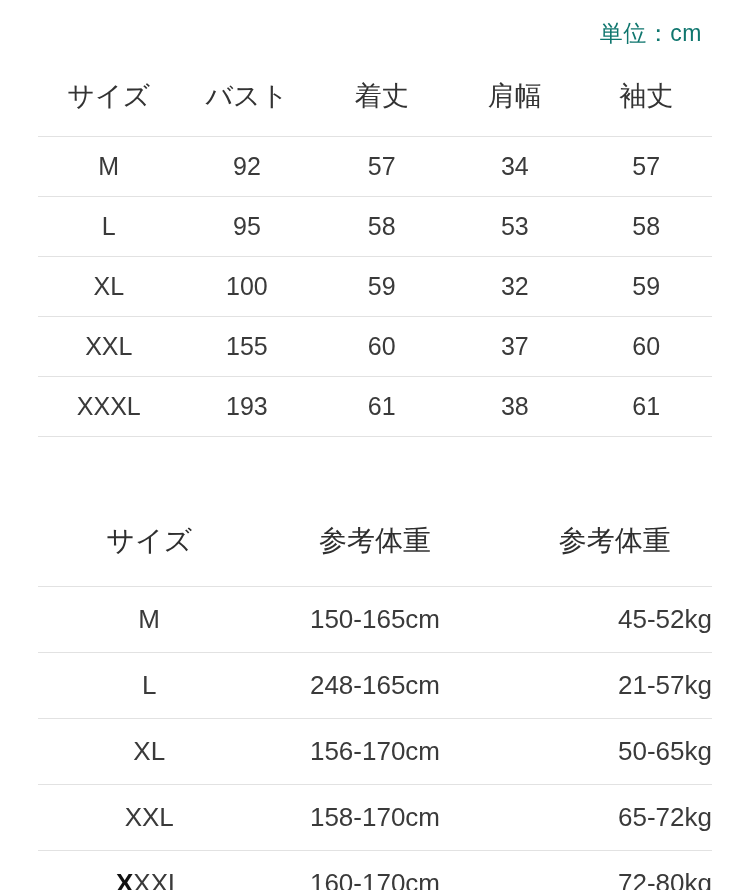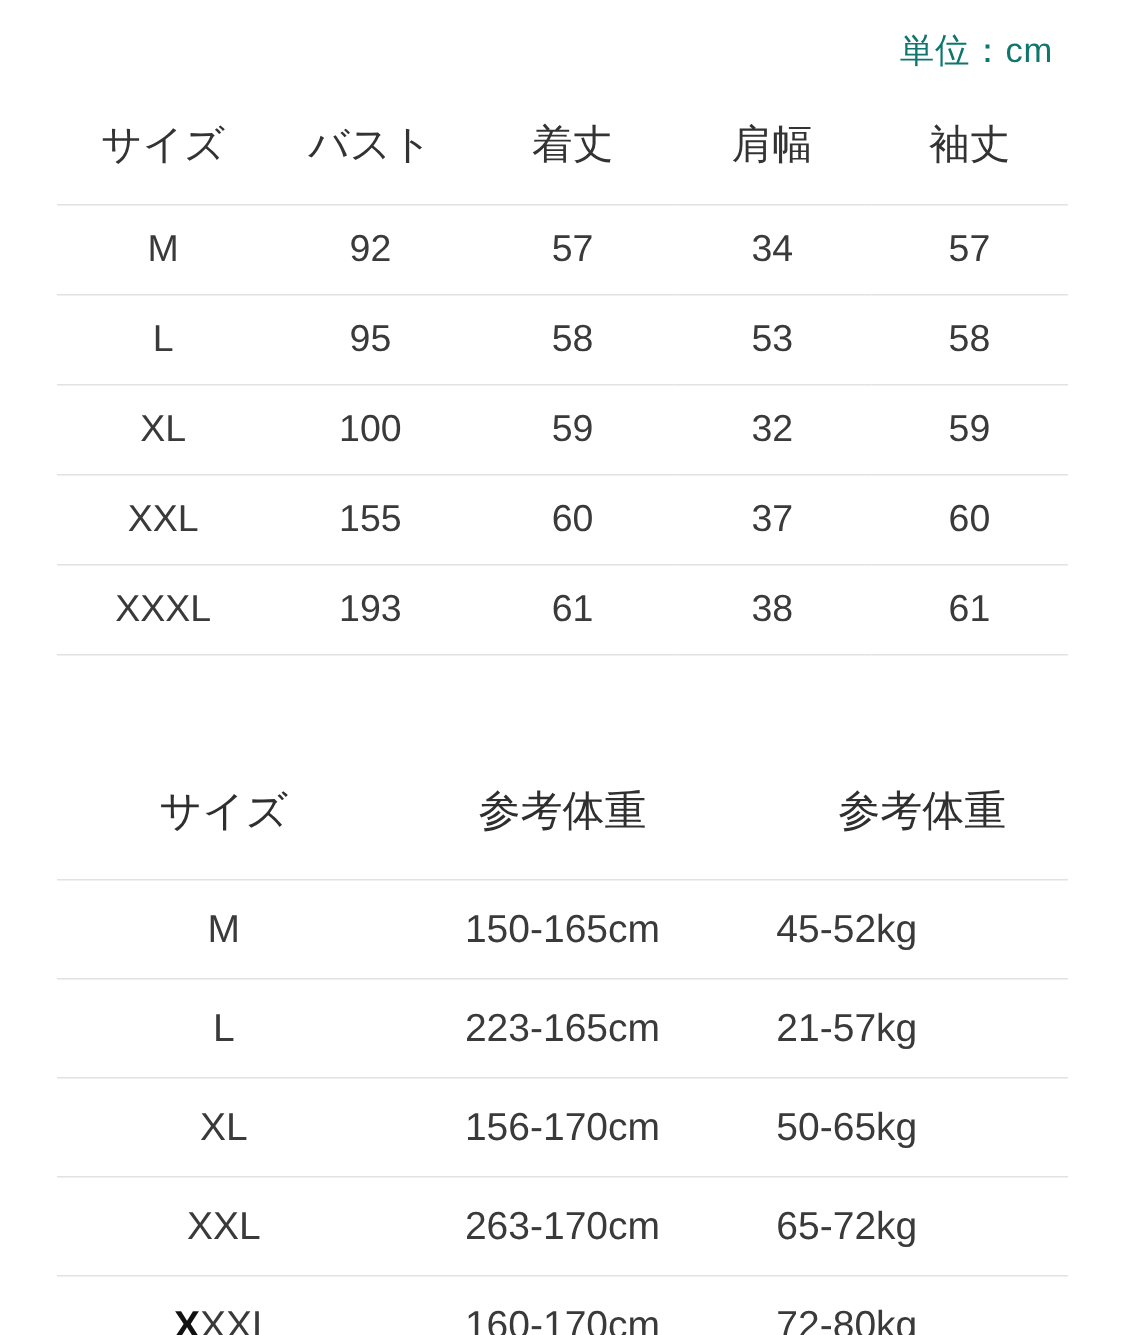--- a/index.html
+++ b/index.html
@@ -92,21 +92,21 @@
     font-size: 26px;
     padding: 17px 0 17px 0;
     color: #3a3a3a;
   }
   .t2 col.d1 { width: 33%; }
   .t2 col.d2 { width: 34%; }
   .t2 col.d3 { width: 33%; }
 
   .t2 .col-size { }
   .t2 .col-height { }
-  .t2 .col-weight { text-align: left; padding-left: 28px; }
+  .t2 .col-weight { text-align: right; padding-left: 28px; }
   .t2 thead .col-weight { text-align: center; padding-left: 28px; }
 
   .last-size-cell .bold-x {
     font-weight: bold;
     color: #111111;
   }
 </style>
 </head>
 <body>
 
@@ -187,31 +187,31 @@
         </tr>
       </thead>
       <tbody>
         <tr>
           <td class="col-size">M</td>
           <td class="col-height">150-165cm</td>
           <td class="col-weight">45-52kg</td>
         </tr>
         <tr>
           <td class="col-size">L</td>
-          <td class="col-height">223-165cm</td>
+          <td class="col-height">248-165cm</td>
           <td class="col-weight">21-57kg</td>
         </tr>
         <tr>
           <td class="col-size">XL</td>
           <td class="col-height">156-170cm</td>
           <td class="col-weight">50-65kg</td>
         </tr>
         <tr>
           <td class="col-size">XXL</td>
-          <td class="col-height">263-170cm</td>
+          <td class="col-height">158-170cm</td>
           <td class="col-weight">65-72kg</td>
         </tr>
         <tr>
           <td class="col-size last-size-cell"><span class="bold-x">X</span>XXL</td>
           <td class="col-height">160-170cm</td>
           <td class="col-weight">72-80kg</td>
         </tr>
       </tbody>
     </table>
   </div>

